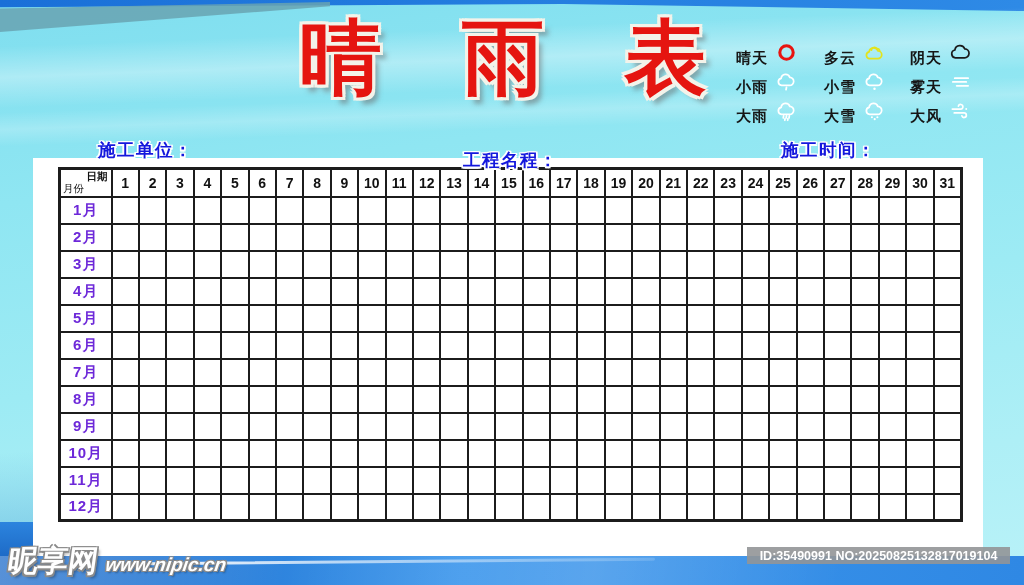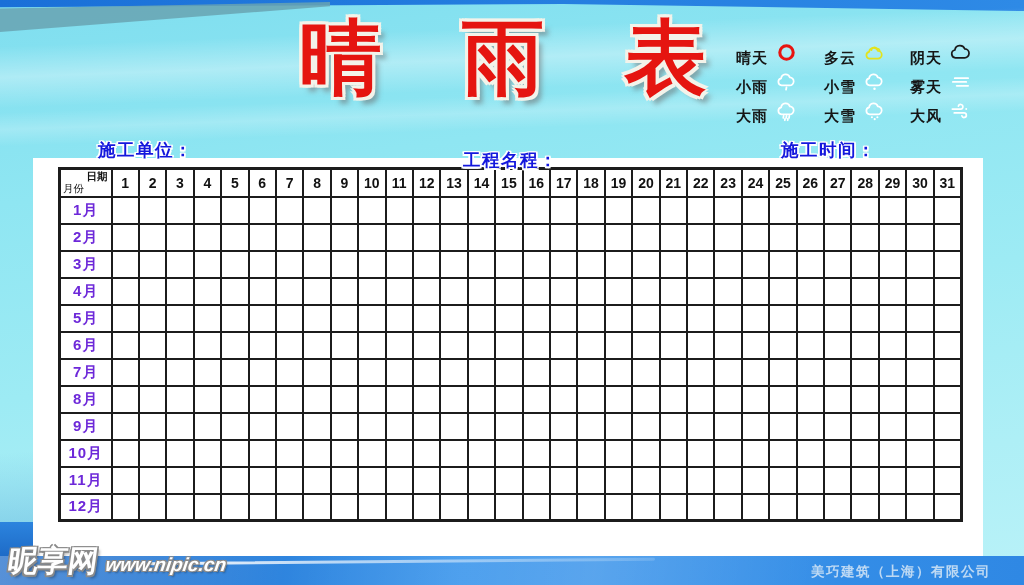--- a/index.html
+++ b/index.html
@@ -655,21 +655,23 @@
             <td class="day-cell"></td>
             <td class="day-cell"></td>
             <td class="day-cell"></td>
             <td class="day-cell"></td>
             <td class="day-cell"></td>
           </tr>
         </tbody>
     </table>
   </div>
 
-  <div class="company">美巧建筑（上海）有限公司</div>
+  <div class="id-bar">
+    <span>ID:35490991 NO:20250825132817019104</span>
+  </div>
 
   <div class="logo">
     <span class="logo-name">昵享网</span>
     <span class="logo-url">www.nipic.cn</span>
   </div>
   <div class="logo-swoosh"></div>
 
 </div>
 
 </body></html>

